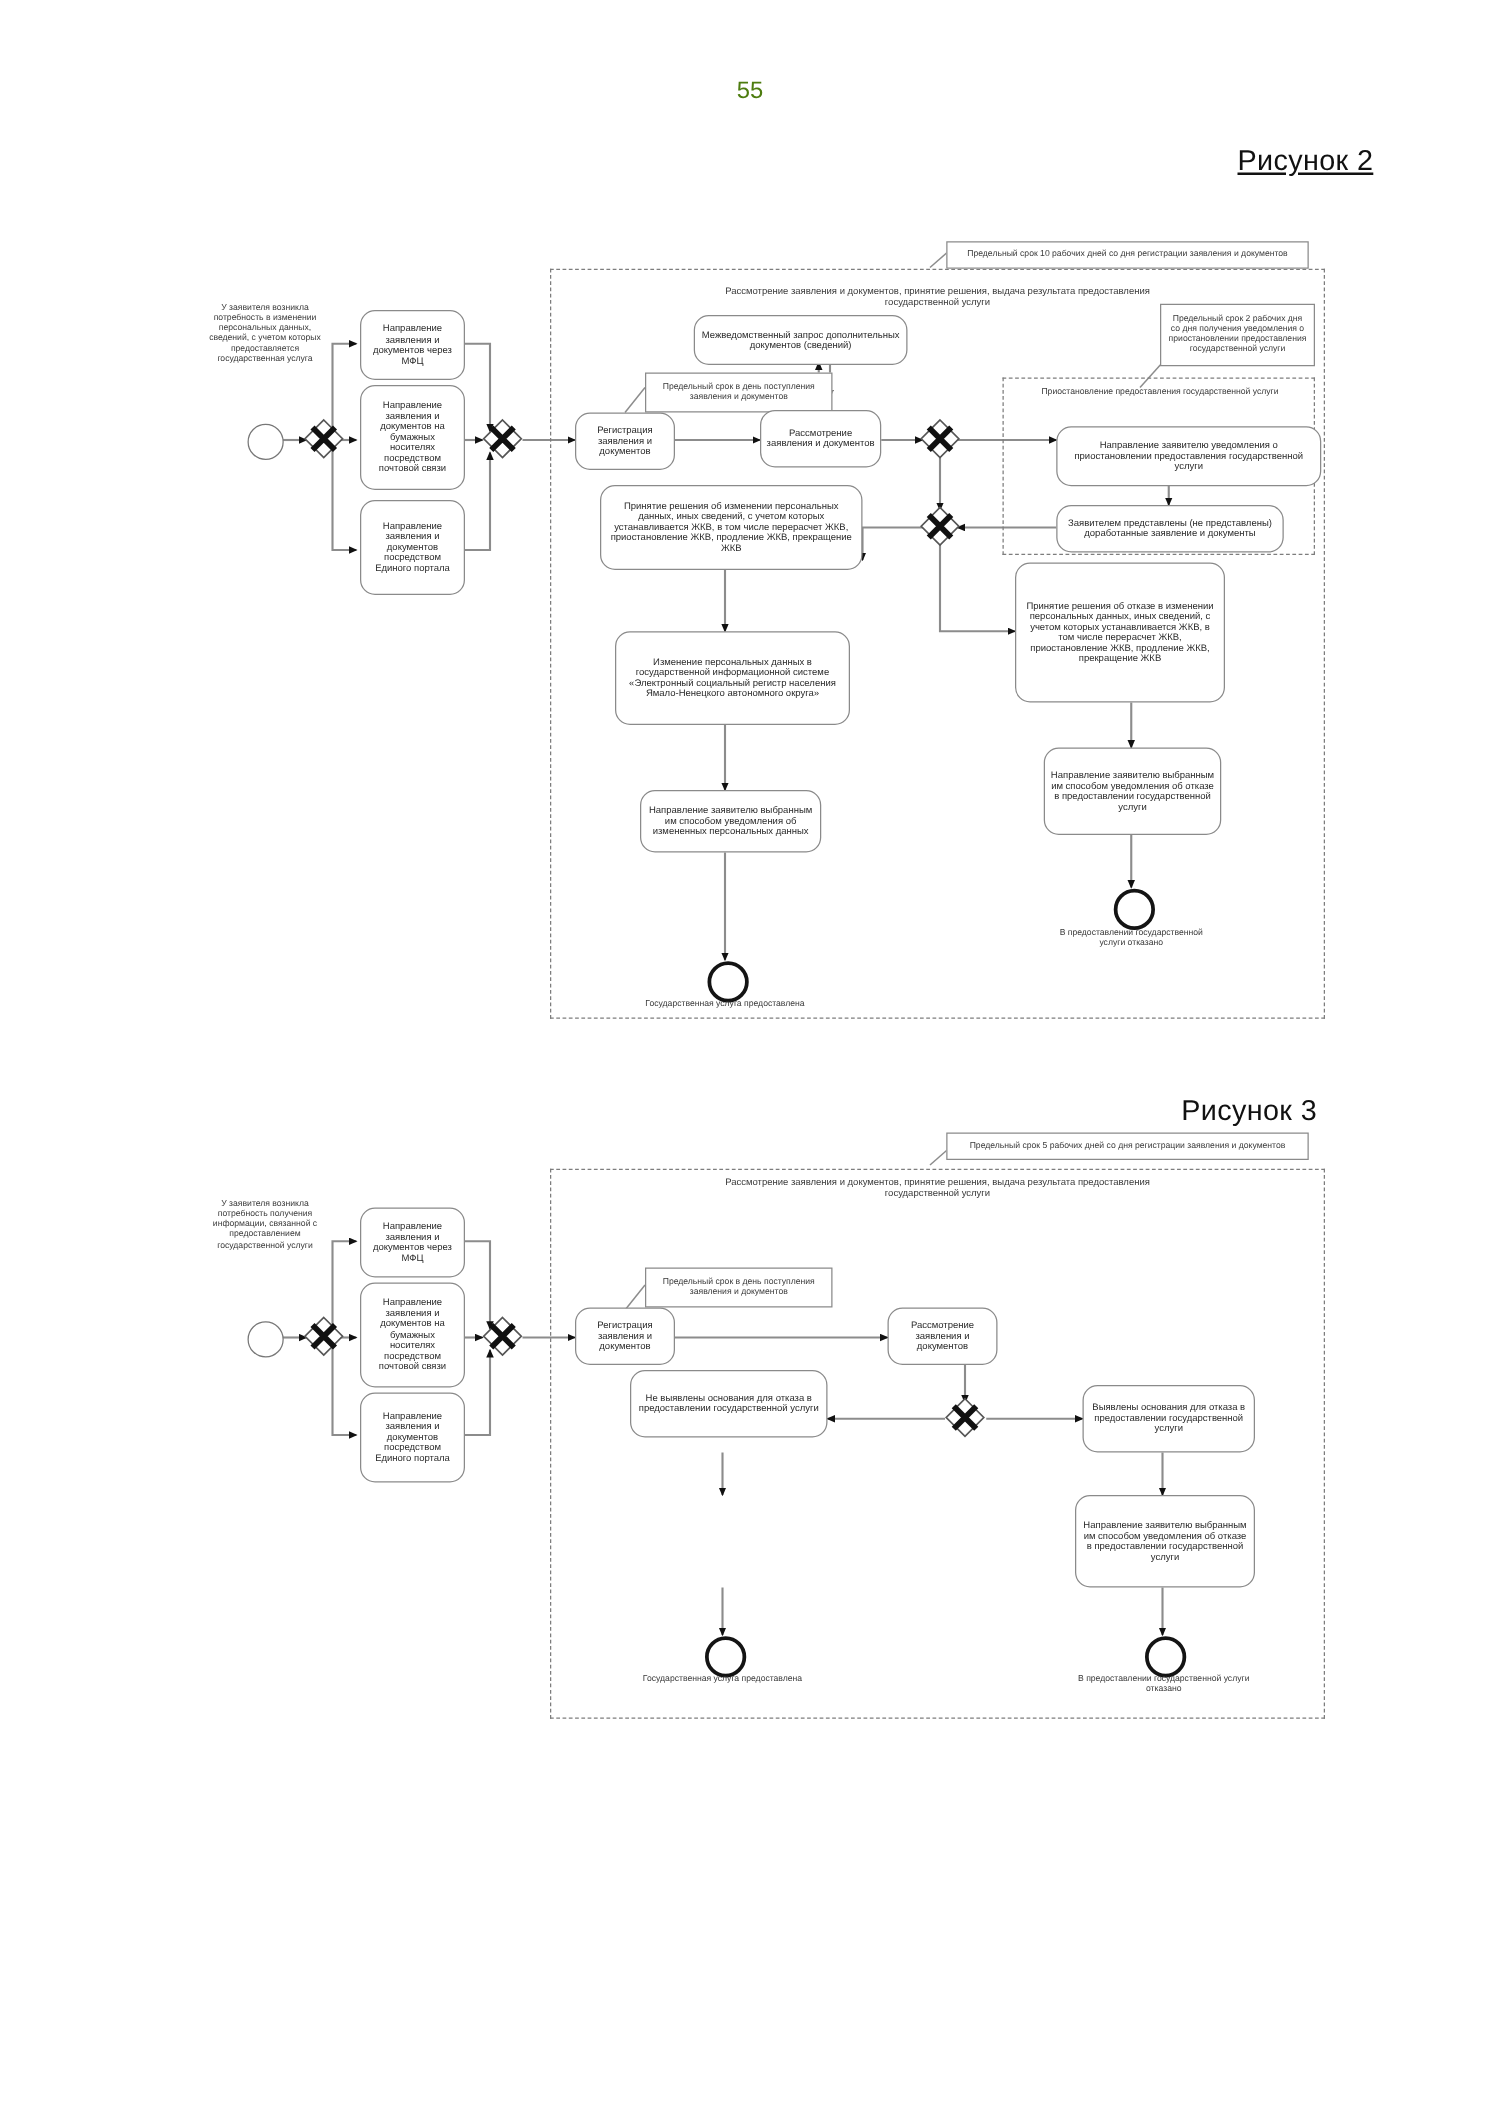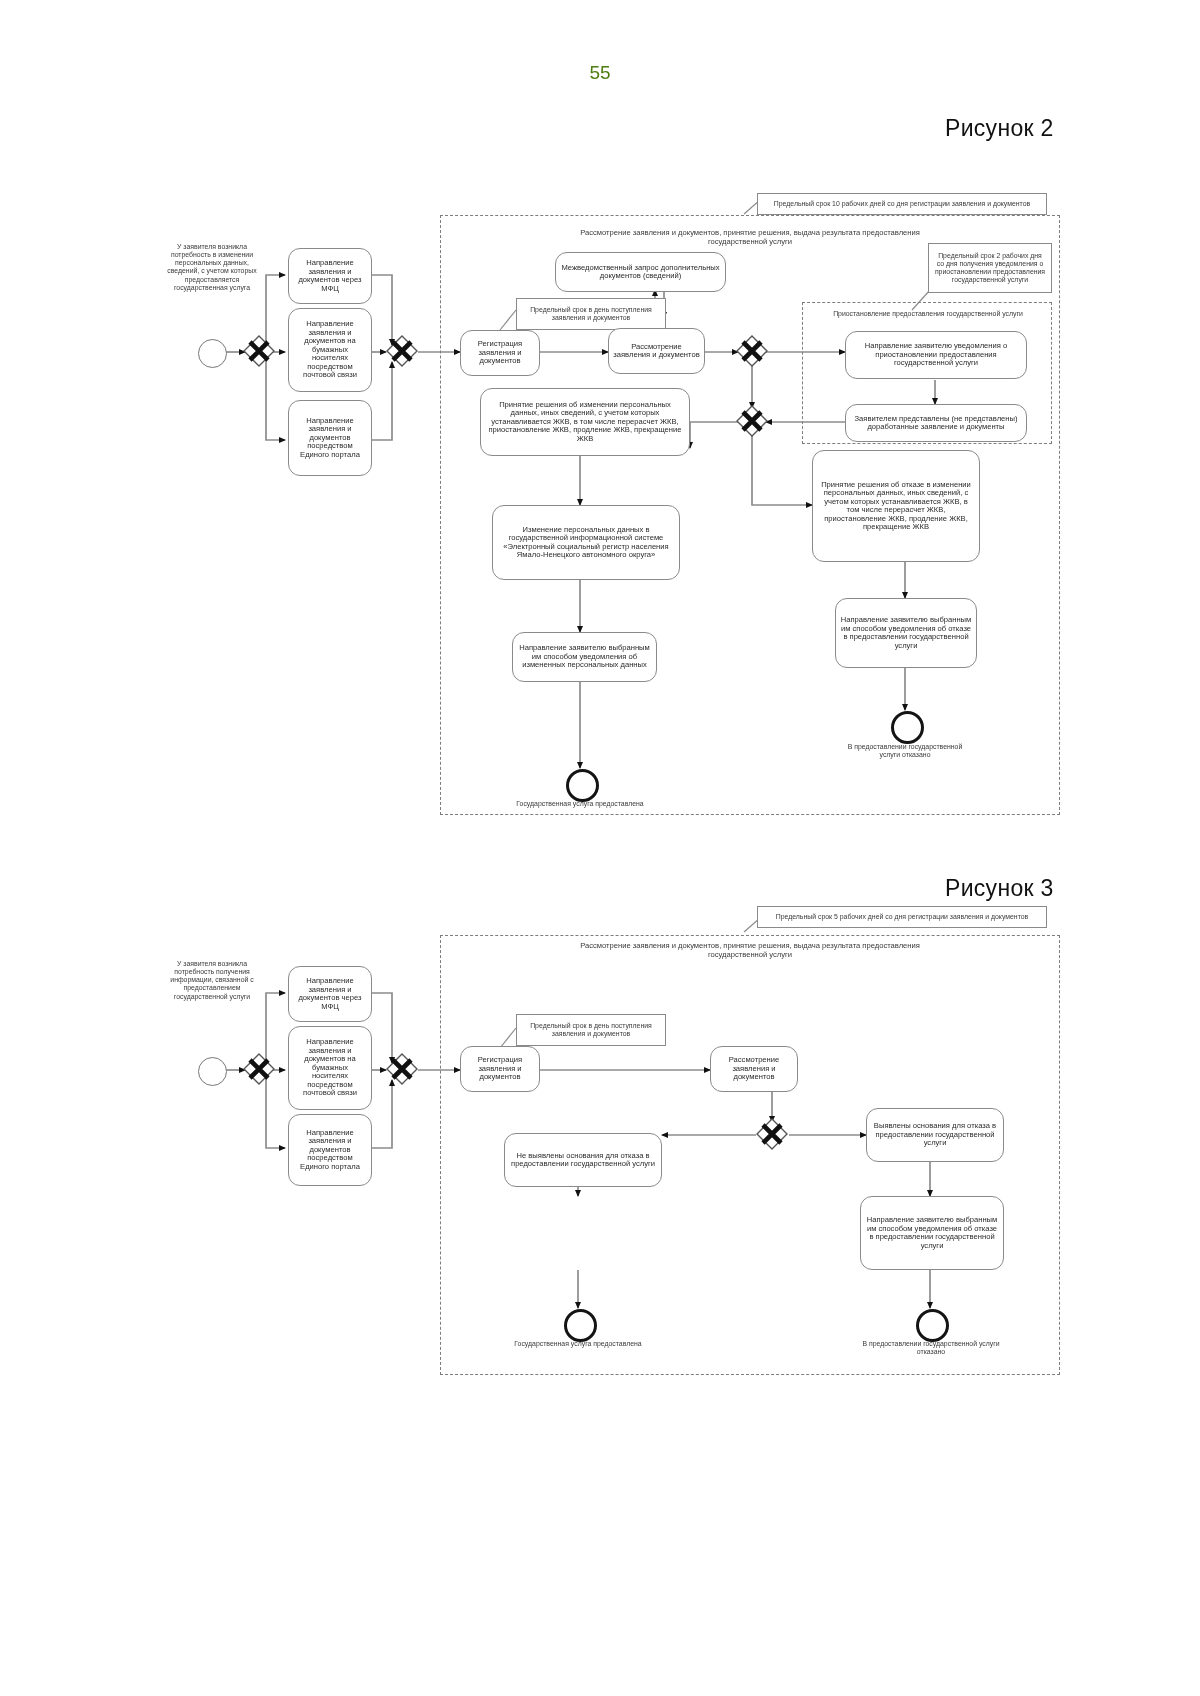--- a/index.html
+++ b/index.html
@@ -54,21 +54,21 @@
   }
   .gw{position:absolute;}
   .t8{font-size:7.6px;}
   .t7{font-size:6.9px;}
 </style>
 </head>
 <body>
 
 <div class="page-number">55</div>
 
-<div class="fig-title" style="left:945px;top:115px;">Рисунок 2</div>
+<div class="fig-title" style="left:990px;top:115px;text-decoration:underline;">Рисунок 2</div>
 
 <div class="canvas">
 
   <svg width="1200" height="1696">
     <defs>
       <marker id="ah" markerWidth="7" markerHeight="7" refX="6" refY="3" orient="auto" markerUnits="userSpaceOnUse">
         <path d="M0,0 L7,3 L0,6 z" fill="#111"></path>
       </marker>
     </defs>
     <g stroke="#8c8c8c" stroke-width="1.7" fill="none">
@@ -173,21 +173,21 @@
     </div>
   <div class="node t8" style="left:492px;top:505px;width:188px;height:75px;">
       <span>Изменение персональных данных в государственной информационной системе «Электронный социальный регистр населения Ямало-Ненецкого автономного округа»</span>
     </div>
   <div class="node t8" style="left:480px;top:388px;width:210px;height:68px;">
       <span>Принятие решения об изменении персональных данных, иных сведений, с учетом которых устанавливается ЖКВ, в том числе перерасчет ЖКВ, приостановление ЖКВ, продление ЖКВ, прекращение ЖКВ</span>
     </div>
   <div class="node t8" style="left:512px;top:632px;width:145px;height:50px;">
       <span>Направление заявителю выбранным им способом уведомления об измененных персональных данных</span>
     </div>
-  <div class="node t8" style="left:845px;top:331px;width:182px;height:48px;">
+  <div class="node t8" style="left:845px;top:341px;width:212px;height:48px;">
       <span>Направление заявителю уведомления о приостановлении предоставления государственной услуги</span>
     </div>
   <div class="node t8" style="left:845px;top:404px;width:182px;height:38px;">
       <span>Заявителем представлены (не представлены) доработанные заявление и документы</span>
     </div>
   <div class="node t8" style="left:812px;top:450px;width:168px;height:112px;">
       <span>Принятие решения об отказе в изменении персональных данных, иных сведений, с учетом которых устанавливается ЖКВ, в том числе перерасчет ЖКВ, приостановление ЖКВ, продление ЖКВ, прекращение ЖКВ</span>
     </div>
   <div class="node t8" style="left:835px;top:598px;width:142px;height:70px;">
       <span>Направление заявителю выбранным им способом уведомления об отказе в предоставлении государственной услуги</span>
@@ -258,21 +258,21 @@
       <span>Направление заявления и документов посредством Единого портала</span>
     </div>
 
   <div class="node t8" style="left:460px;top:1046px;width:80px;height:46px;">
       <span>Регистрация заявления и документов</span>
     </div>
   <div class="node t8" style="left:710px;top:1046px;width:88px;height:46px;">
       <span>Рассмотрение заявления и документов</span>
     </div>
 
-  <div class="node t8" style="left:504px;top:1133px;width:158px;height:54px;">
+  <div class="node t8" style="left:504px;top:1096px;width:158px;height:54px;">
       <span>Не выявлены основания для отказа в предоставлении государственной услуги</span>
     </div>
   <div class="node t8" style="left:866px;top:1108px;width:138px;height:54px;">
       <span>Выявлены основания для отказа в предоставлении государственной услуги</span>
     </div>
 
   <div class="node t8" style="left:860px;top:1196px;width:144px;height:74px;">
       <span>Направление заявителю выбранным им способом уведомления об отказе в предоставлении государственной услуги</span>
     </div>
 

